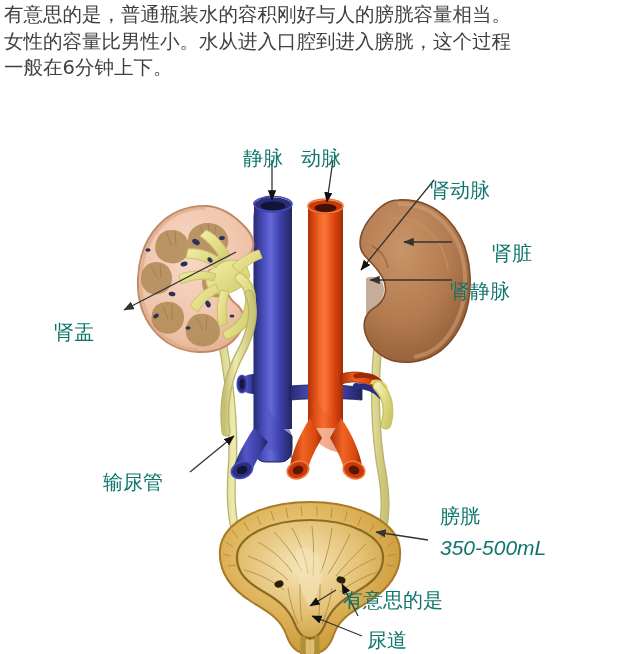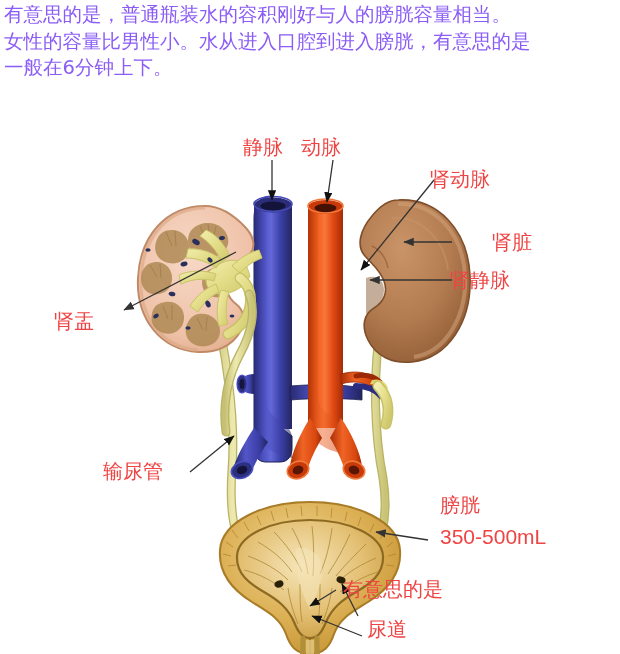--- a/index.html
+++ b/index.html
@@ -12,48 +12,49 @@
   }
   #text-block{
     position:absolute;left:0;top:0;width:620px;
     padding:2px 4px 0 4px;
     box-sizing:border-box;
   }
   #text-block p{
     margin:0;
     font-size:19.5px;
     line-height:26.5px;
-    color:#8b5cf6;
+    color:#404040;
     letter-spacing:0px;
     white-space:pre-wrap;
     font-family:"DejaVu Sans","Liberation Sans",sans-serif;
   }
   #diagram{
     position:absolute;left:0;top:118px;width:620px;height:536px;
   }
   #diagram svg{display:block;}
   .lbl{
     position:absolute;
-    color:#ef4444;
+    color:#0f766e;
     font-size:20px;
     line-height:22px;
     white-space:nowrap;
     font-family:"DejaVu Sans","Liberation Sans",sans-serif;
+    margin-top:11px;
   }
   .lbl-num{
     font-family:"Liberation Sans","DejaVu Sans",sans-serif;
     font-size:21px;
   }
 </style>
 </head>
 <body>
 
 <div id="text-block">
   <p>有意思的是，普通瓶装水的容积刚好与人的膀胱容量相当。</p>
-  <p>女性的容量比男性小。水从进入口腔到进入膀胱，有意思的是</p>
+  <p>女性的容量比男性小。水从进入口腔到进入膀胱，这个过程</p>
   <p>一般在6分钟上下。</p>
 </div>
 
 <div id="diagram">
   <svg width="620" height="536" viewBox="0 0 620 536" xmlns="http://www.w3.org/2000/svg">
     <defs>
       <linearGradient id="gVein" x1="0" y1="0" x2="1" y2="0">
         <stop offset="0%" stop-color="#2a2d80"></stop>
         <stop offset="22%" stop-color="#4a4fc0"></stop>
         <stop offset="45%" stop-color="#6468d8"></stop>
@@ -316,16 +317,16 @@
   </svg>
 
   <div class="lbl" style="left:243px;top:18px;">静脉</div>
   <div class="lbl" style="left:301px;top:18px;">动脉</div>
   <div class="lbl" style="left:430px;top:50px;">肾动脉</div>
   <div class="lbl" style="left:492px;top:113px;">肾脏</div>
   <div class="lbl" style="left:450px;top:151px;">肾静脉</div>
   <div class="lbl" style="left:54px;top:192px;">肾盂</div>
   <div class="lbl" style="left:103px;top:342px;">输尿管</div>
   <div class="lbl" style="left:440px;top:376px;">膀胱</div>
-  <div class="lbl lbl-num" style="left:440px;top:408px;">350-500mL</div>
+  <div class="lbl lbl-num" style="left:440px;top:408px;font-style:italic;">350-500mL</div>
   <div class="lbl" style="left:343px;top:460px;">有意思的是</div>
   <div class="lbl" style="left:367px;top:500px;text-align:center;">尿道</div>
 </div>
 
 </body></html>

